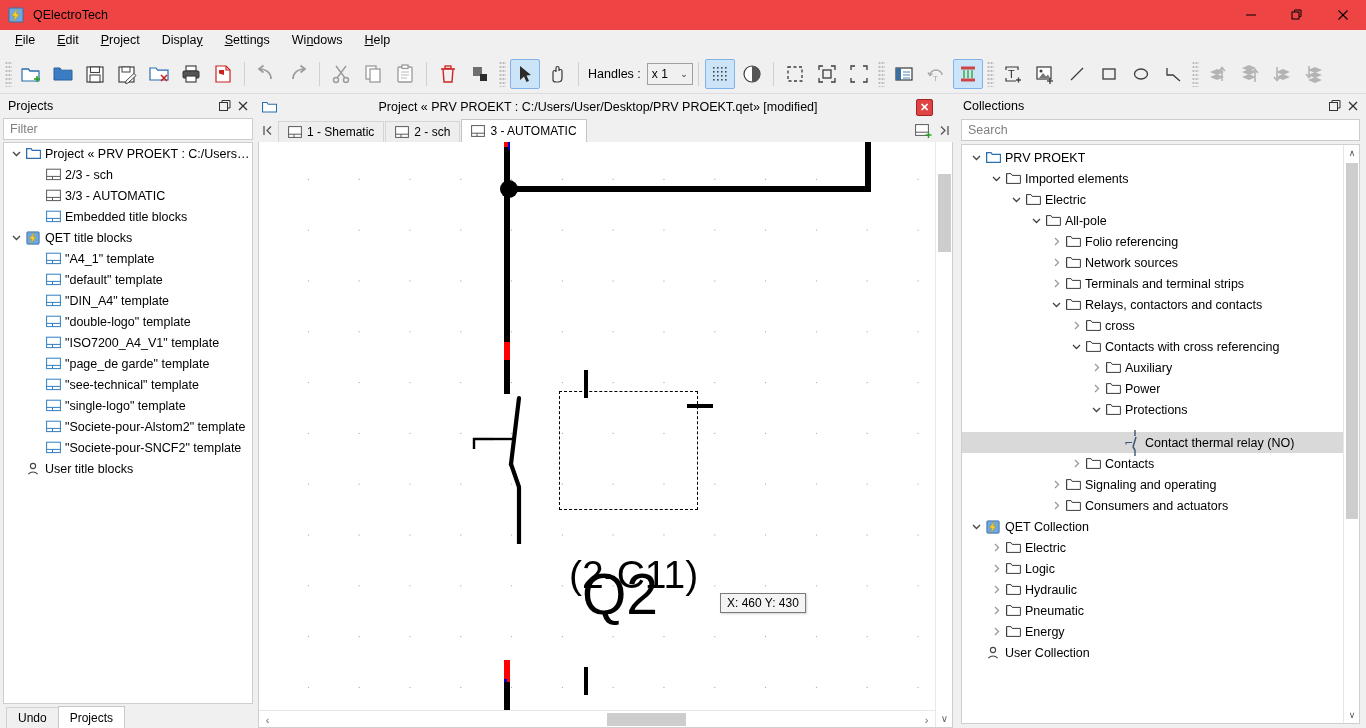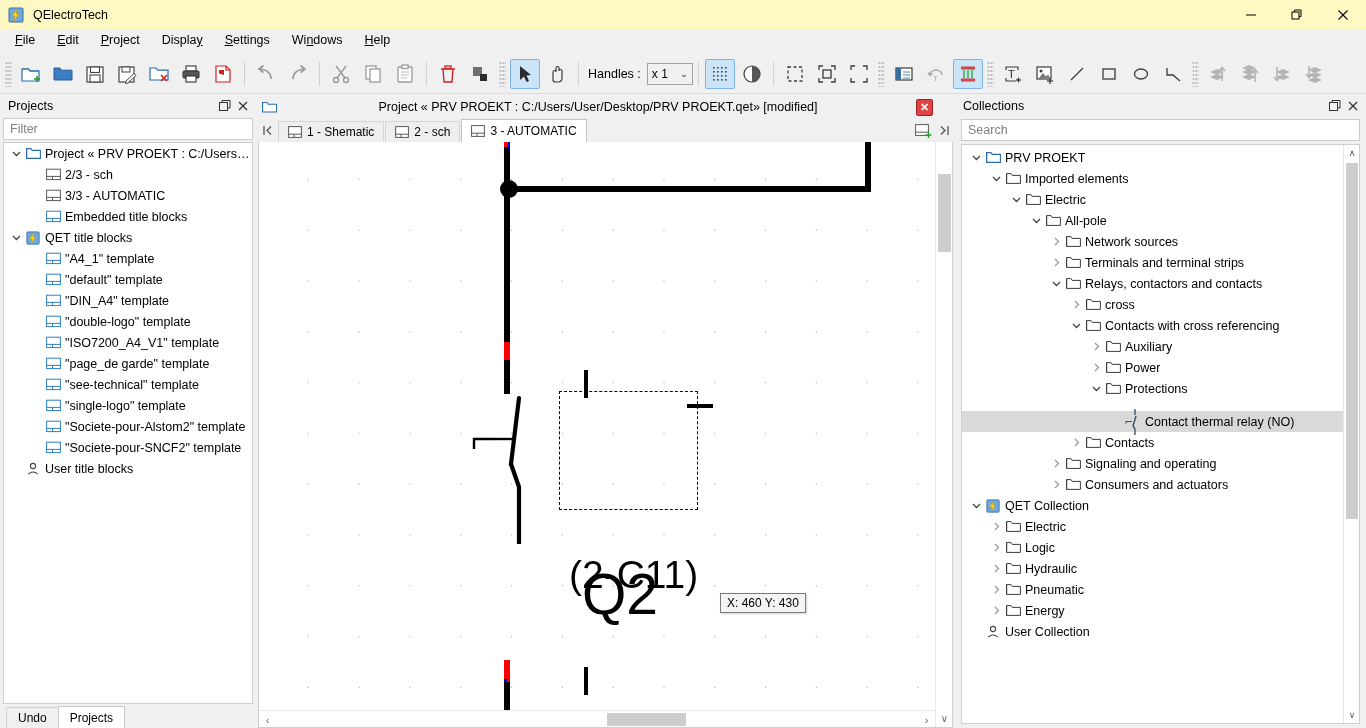--- a/index.html
+++ b/index.html
@@ -9,21 +9,21 @@
     overflow: hidden;
     font-family: "Liberation Sans", sans-serif;
     font-size: 12px;
     color: #000;
     background: #f0f0f0;
   }
   .app { width: 1366px; height: 728px; position: relative; background:#f0f0f0; display:flex; flex-direction:column; }
 
   
   .titlebar {
-    height: 30px; background: #fef9c3; display: flex; align-items: center;
+    height: 30px; background: #ef4444; display: flex; align-items: center;
     flex: 0 0 30px; position:relative;
   }
   .titlebar .app-icon { width: 16px; height: 16px; margin-left: 8px; position: relative; }
   .titlebar .app-title { margin-left: 9px; font-size: 12.5px; color: #000; }
   .win-controls { margin-left: auto; display: flex; height: 30px; }
   .win-btn { width: 46px; height: 30px; display: flex; align-items: center; justify-content: center; color:#000; }
 
   
   .menubar {
     height: 24px; background: #f0f0f0; display: flex; align-items: flex-start;
@@ -942,20 +942,34 @@
                 <svg width="11" height="11" viewBox="0 0 11 11">
                   <polyline points="4,2 7.5,5.5 4,9" fill="none" stroke="#9a9a9a" stroke-width="1.3"></polyline>
                 </svg>
               </span>
               <span class="tree-ico">
                 <svg width="15" height="13" viewBox="0 0 15 13">
                   <path d="M0.6 1.6 L5 1.6 L6.2 3.4 L14.4 3.4 L14.4 11.4 L0.6 11.4 Z" fill="#fff" stroke="#3c3c3c" stroke-width="1"></path>
                   <path d="M0.6 1.6 L0.6 11.4" fill="none" stroke="#3c3c3c" stroke-width="1"></path>
                 </svg>
               </span>
+              <span class="tree-lbl">Folio referencing</span>
+            </div>
+            <div class="tree-row" style="padding-left: 86px;">
+              <span class="twisty">
+                <svg width="11" height="11" viewBox="0 0 11 11">
+                  <polyline points="4,2 7.5,5.5 4,9" fill="none" stroke="#9a9a9a" stroke-width="1.3"></polyline>
+                </svg>
+              </span>
+              <span class="tree-ico">
+                <svg width="15" height="13" viewBox="0 0 15 13">
+                  <path d="M0.6 1.6 L5 1.6 L6.2 3.4 L14.4 3.4 L14.4 11.4 L0.6 11.4 Z" fill="#fff" stroke="#3c3c3c" stroke-width="1"></path>
+                  <path d="M0.6 1.6 L0.6 11.4" fill="none" stroke="#3c3c3c" stroke-width="1"></path>
+                </svg>
+              </span>
               <span class="tree-lbl">Network sources</span>
             </div>
             <div class="tree-row" style="padding-left: 86px;">
               <span class="twisty">
                 <svg width="11" height="11" viewBox="0 0 11 11">
                   <polyline points="4,2 7.5,5.5 4,9" fill="none" stroke="#9a9a9a" stroke-width="1.3"></polyline>
                 </svg>
               </span>
               <span class="tree-ico">
                 <svg width="15" height="13" viewBox="0 0 15 13">

